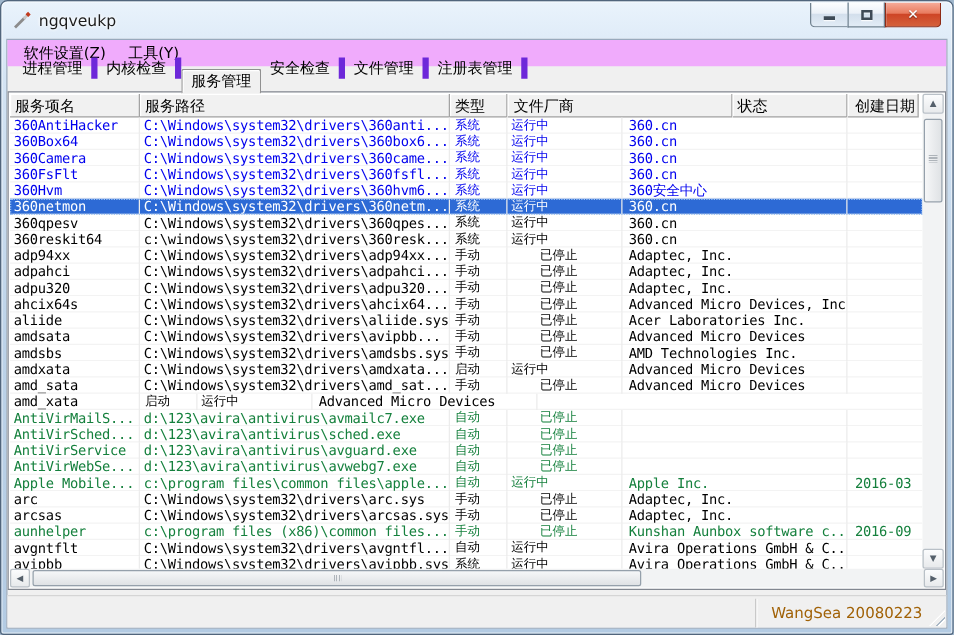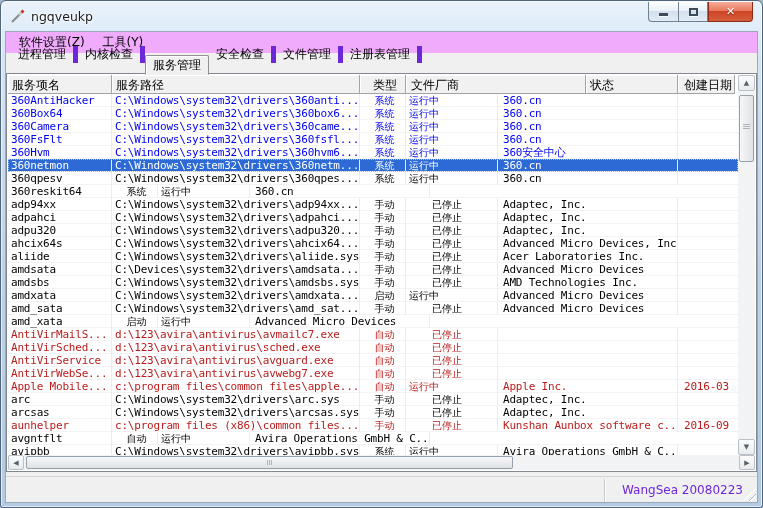--- a/index.html
+++ b/index.html
@@ -42,24 +42,24 @@
   .listframe{position:absolute;left:0;right:0;top:41px;bottom:30px;border:1px solid #828790;background:#fff;}
   .rows-area{position:absolute;left:1px;top:1px;right:18px;bottom:16px;overflow:hidden;background:#fff;}
   .thead{display:flex;height:19px;}
   .hcell{height:19px;background:#F1F1F1;padding:2px 0 0 4px;white-space:nowrap;overflow:hidden;
     box-shadow:inset -1px -1px 0 #A3A3A3,inset 1px 1px 0 #FFFFFF;font-size:12px;}
   .rows{position:absolute;left:0;right:0;top:19px;bottom:0;}
   .row{display:flex;height:13px;box-shadow:inset 0 -1px 0 #F3F3F3;}
   .cell{height:13px;padding:0 0 0 3px;overflow:hidden;white-space:nowrap;border-right:1px solid #ECECEC;}
   .lat{font-family:"DejaVu Sans Mono",monospace;font-size:11px;line-height:13px;letter-spacing:-0.2px;}
   .cjk{font-size:10px;line-height:13px;}
-  .c0{width:104px;}.c1{width:248px;}.c2{width:46px;padding-left:4px;text-align:center;}.c3{width:92px;}
+  .c0{width:104px;}.c1{width:248px;}.c2{width:46px;padding-left:4px;}.c3{width:92px;}
   .c4{width:180px;padding-left:5px;}.c5{width:57px;border-right:none;padding-left:6px;}
   .stopped{padding-left:26px;}
-  .c-blue{color:#0000EE;}.c-red{color:#b91c1c;}.c-black{color:#000;}
+  .c-blue{color:#0000EE;}.c-red{color:#15803d;}.c-black{color:#000;}
   .row.selected{background:#2D6AD5;outline:1px dotted #9CC3F5;outline-offset:-1px;}
   .row.selected .cell{color:#fff;}
   
   .vscroll{position:absolute;top:1px;right:1px;bottom:16px;width:17px;background:#F2F3F4;}
   .hscroll{position:absolute;left:1px;right:1px;bottom:1px;height:15px;background:#F2F3F4;display:flex;align-items:center;}
   .sb-btn{display:flex;align-items:center;justify-content:center;color:#55606B;font-size:7px;
     background:linear-gradient(#FBFCFD,#E8EAEC);border:1px solid #B9C0C7;border-radius:2px;}
   .vscroll .sb-btn{width:17px;height:16px;}
   .hscroll .sb-btn{width:16px;height:15px;flex:none;}
   .sb-up{position:absolute;top:0;left:0;}
@@ -70,21 +70,21 @@
     background:repeating-linear-gradient(180deg,#AEB4BA 0 1px,transparent 1px 2px);}
   .hthumb{position:absolute;left:18px;top:1px;width:487px;height:13px;border:1px solid #95A0AB;border-radius:2px;
     background:linear-gradient(#F6F7F8,#DFE2E5);}
   .hthumb::after{content:"";position:absolute;top:3px;bottom:3px;left:240px;width:6px;
     background:repeating-linear-gradient(90deg,#AEB4BA 0 1px,transparent 1px 2px);}
   .sb-right{position:absolute;right:0;top:0;}
   
   .statusbar{position:absolute;left:0;right:0;bottom:0;height:26px;background:#F0F0F0;
     border-top:1px solid #D5D5D5;}
   .status-right{position:absolute;right:0;top:2px;bottom:0;width:153px;border-left:1px solid #C9C9C9;
-    box-shadow:inset 1px 0 0 #fff;padding:4px 0 0 17px;color:#6d28d9;}
+    box-shadow:inset 1px 0 0 #fff;padding:4px 0 0 12px;color:#a16207;}
   .grip{position:absolute;right:1px;bottom:1px;width:13px;height:13px;
     background:repeating-linear-gradient(135deg,transparent 0 3px,#AAB8C6 3px 4px,#FFFFFF 4px 5px);
     clip-path:polygon(100% 0,100% 100%,0 100%);}
 </style>
 </head>
 <body>
 
 <div class="window">
 
   <div class="titlebar">
@@ -187,20 +187,21 @@
             <div class="row c-black">
               <div class="cell c0 lat">360qpesv</div>
               <div class="cell c1 lat">C:\Windows\system32\drivers\360qpes...</div>
               <div class="cell c2 cjk">系统</div>
               <div class="cell c3 cjk">运行中</div>
               <div class="cell c4 lat">360.cn</div>
               <div class="cell c5 lat"></div>
             </div>
             <div class="row c-black">
               <div class="cell c0 lat">360reskit64</div>
+              <div class="cell c1 lat">c:\windows\system32\drivers\360resk...</div>
               <div class="cell c2 cjk">系统</div>
               <div class="cell c3 cjk">运行中</div>
               <div class="cell c4 lat">360.cn</div>
               <div class="cell c5 lat"></div>
             </div>
             <div class="row c-black">
               <div class="cell c0 lat">adp94xx</div>
               <div class="cell c1 lat">C:\Windows\system32\drivers\adp94xx...</div>
               <div class="cell c2 cjk">手动</div>
               <div class="cell c3 cjk stopped">已停止</div>
@@ -234,21 +235,21 @@
             <div class="row c-black">
               <div class="cell c0 lat">aliide</div>
               <div class="cell c1 lat">C:\Windows\system32\drivers\aliide.sys</div>
               <div class="cell c2 cjk">手动</div>
               <div class="cell c3 cjk stopped">已停止</div>
               <div class="cell c4 lat">Acer Laboratories Inc.</div>
               <div class="cell c5 lat"></div>
             </div>
             <div class="row c-black">
               <div class="cell c0 lat">amdsata</div>
-              <div class="cell c1 lat">C:\Devices\system32\drivers\amdsata...</div>
+              <div class="cell c1 lat">C:\Windows\system32\drivers\avipbb...</div>
               <div class="cell c2 cjk">手动</div>
               <div class="cell c3 cjk stopped">已停止</div>
               <div class="cell c4 lat">Advanced Micro Devices</div>
               <div class="cell c5 lat"></div>
             </div>
             <div class="row c-black">
               <div class="cell c0 lat">amdsbs</div>
               <div class="cell c1 lat">C:\Windows\system32\drivers\amdsbs.sys</div>
               <div class="cell c2 cjk">手动</div>
               <div class="cell c3 cjk stopped">已停止</div>
@@ -337,20 +338,21 @@
             <div class="row c-red">
               <div class="cell c0 lat">aunhelper</div>
               <div class="cell c1 lat">c:\program files (x86)\common files...</div>
               <div class="cell c2 cjk">手动</div>
               <div class="cell c3 cjk stopped">已停止</div>
               <div class="cell c4 lat">Kunshan Aunbox software c...</div>
               <div class="cell c5 lat">2016-09</div>
             </div>
             <div class="row c-black">
               <div class="cell c0 lat">avgntflt</div>
+              <div class="cell c1 lat">C:\Windows\system32\drivers\avgntfl...</div>
               <div class="cell c2 cjk">自动</div>
               <div class="cell c3 cjk">运行中</div>
               <div class="cell c4 lat">Avira Operations GmbH &amp; C...</div>
               <div class="cell c5 lat"></div>
             </div>
             <div class="row c-black">
               <div class="cell c0 lat">avipbb</div>
               <div class="cell c1 lat">C:\Windows\system32\drivers\avipbb.sys</div>
               <div class="cell c2 cjk">系统</div>
               <div class="cell c3 cjk">运行中</div>

